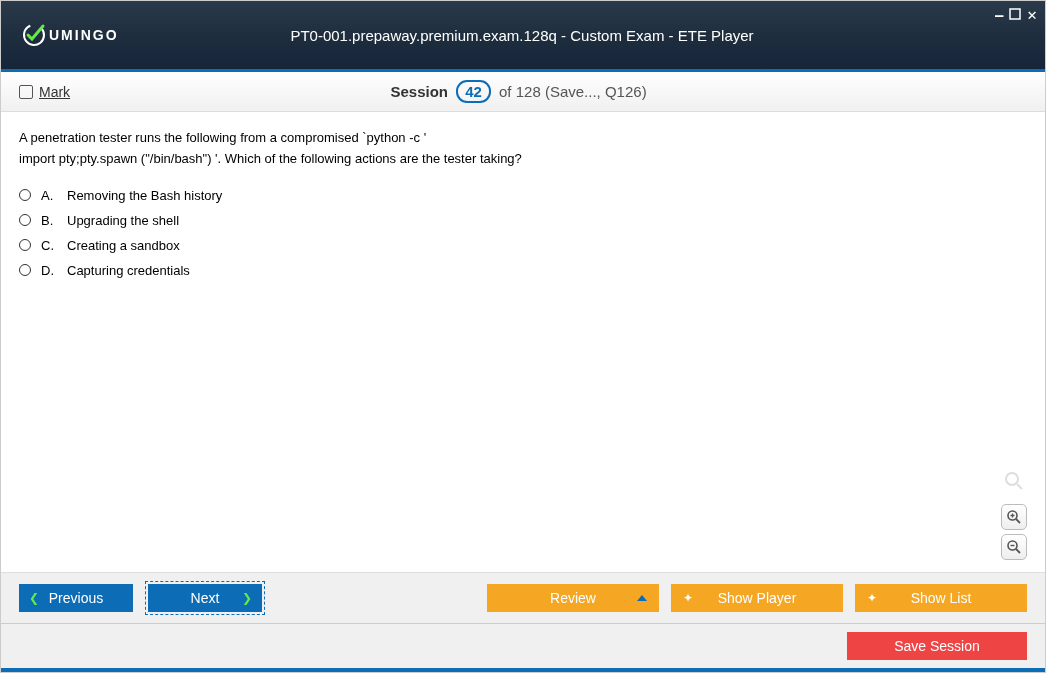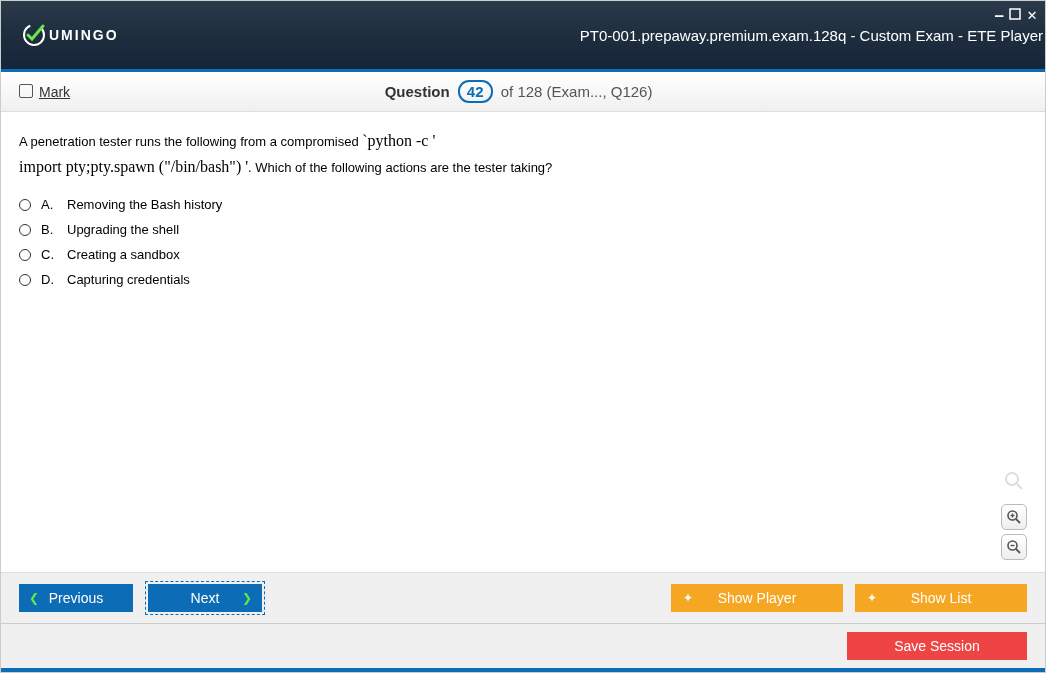--- a/index.html
+++ b/index.html
@@ -4,32 +4,32 @@
 <style>
 * { margin: 0; padding: 0; box-sizing: border-box; }
 body { font-family: Arial, sans-serif; font-size: 13px; background: #fff; width: 1046px; height: 673px; overflow: hidden; }
 .window { width: 1046px; height: 673px; border: 1px solid #ccc; display: flex; flex-direction: column; }
 .titlebar { background: linear-gradient(to bottom, #2a3a4a 0%, #1e2e3e 50%, #16253a 100%); height: 68px; position: relative; display: flex; align-items: center; padding: 0 20px; }
 .window-controls { position: absolute; top: 4px; right: 8px; display: flex; gap: 6px; color: #fff; font-family: monospace; font-size: 14px; align-items: center; }
 .window-controls span { cursor: pointer; }
 .logo { display: flex; align-items: center; gap: 2px; color: #fff; font-weight: bold; letter-spacing: 2px; font-size: 14px; }
 .logo-check { width: 26px; height: 26px; position: relative; }
 .logo-check svg { width: 100%; height: 100%; }
-.title-text { position: absolute; left: 0; right: 2px; text-align: right; color: #fff; font-size: 15px; pointer-events: none; }
+.title-text { position: absolute; left: 0; right: 2px; text-align: center; color: #fff; font-size: 15px; pointer-events: none; }
 .blue-divider { height: 3px; background: #0d6cb6; }
 .question-header { display: flex; align-items: center; padding: 8px 18px; border-bottom: 1px solid #ddd; background: linear-gradient(to bottom, #fff, #f0f0f0); height: 40px; }
-.mark-container { display: flex; align-items: flex-start; gap: 6px; }
+.mark-container { display: flex; align-items: center; gap: 6px; }
 .mark-checkbox { width: 14px; height: 14px; border: 1px solid #555; border-radius: 2px; cursor: pointer; }
 .mark-label { text-decoration: underline; color: #333; cursor: pointer; font-size: 14px; }
 .question-info { flex: 1; text-align: center; font-size: 15px; color: #555; }
 .question-info .q-label { font-weight: bold; color: #333; }
 .question-number-box { display: inline-block; border: 2px solid #0d6cb6; border-radius: 11px; padding: 1px 7px; color: #0d6cb6; font-weight: bold; margin: 8px 4px; }
 .content { flex: 1; padding: 16px 18px; overflow: auto; background: #fff; position: relative; }
 .question-text { color: #000; margin-bottom: 18px; line-height: 1.6; font-size: 13px; }
-.question-text .code { font-family: Liberation Serif, serif; font-size: 16px; }
+.question-text .code { font-family: Liberation Sans, sans-serif; font-size: 13px; }
 .options { display: flex; flex-direction: column; gap: 10px; margin-top: 4px; }
 .option-row { display: flex; align-items: center; gap: 10px; }
 .radio { width: 12px; height: 12px; border: 1px solid #333; border-radius: 50%; cursor: pointer; flex-shrink: 0; }
 .option-letter { width: 16px; }
 .zoom-controls { position: absolute; right: 18px; bottom: 12px; display: flex; flex-direction: column; gap: 4px; align-items: center; }
 .zoom-btn { width: 26px; height: 26px; border: 1px solid #bbb; border-radius: 5px; background: linear-gradient(#fff,#eee); display: flex; align-items: center; justify-content: center; cursor: pointer; color: #555; }
 .zoom-search { width: 26px; height: 26px; display: flex; align-items: center; justify-content: center; color: #ccc; margin-bottom: 6px; }
 .footer1 { background: #f0f0f0; padding: 8px 18px; display: flex; gap: 12px; align-items: center; border-top: 1px solid #ddd; }
 .footer2 { background: #f0f0f0; padding: 8px 18px; display: flex; gap: 12px; align-items: center; justify-content: flex-end; border-top: 1px solid #ccc; }
 .btn { height: 28px; border: none; cursor: pointer; font-size: 14px; display: inline-flex; align-items: center; justify-content: center; color: #fff; }
@@ -70,24 +70,24 @@
     <div class="title-text">PT0-001.prepaway.premium.exam.128q - Custom Exam - ETE Player</div>
   </div>
   <div class="blue-divider"></div>
 
   <div class="question-header">
     <div class="mark-container">
       <span class="mark-checkbox"></span>
       <span class="mark-label">Mark</span>
     </div>
     <div class="question-info">
-      <span class="q-label">Question</span>
+      <span class="q-label">Session</span>
       <span class="question-number-box">42</span>
       <span>of 128</span>
-      <span>(Exam..., Q126)</span>
+      <span>(Save..., Q126)</span>
     </div>
     <div style="width:60px"></div>
   </div>
 
   <div class="content">
     <div class="question-text">
       <span>A penetration tester runs the following from a compromised </span><span class="code">`python -c '</span><br>
       <span class="code">import pty;pty.spawn ("/bin/bash") '</span><span>. Which of the following actions are the tester taking?</span>
     </div>
     <div class="options">
@@ -144,20 +144,24 @@
       <span>Previous</span>
     </button>
     <span class="btn-next-wrap">
       <button class="btn btn-blue">
         <span>Next</span>
         <span class="arrow-right">❯</span>
       </button>
     </span>
     <div class="spacer"></div>
     <button class="btn btn-orange">
+      <span>Review</span>
+      <span class="dropdown-arrow"></span>
+    </button>
+    <button class="btn btn-orange">
       <span class="icon-left">✦</span>
       <span>Show Player</span>
     </button>
     <button class="btn btn-orange">
       <span class="icon-left">✦</span>
       <span>Show List</span>
     </button>
   </div>
 
   <div class="footer2">

